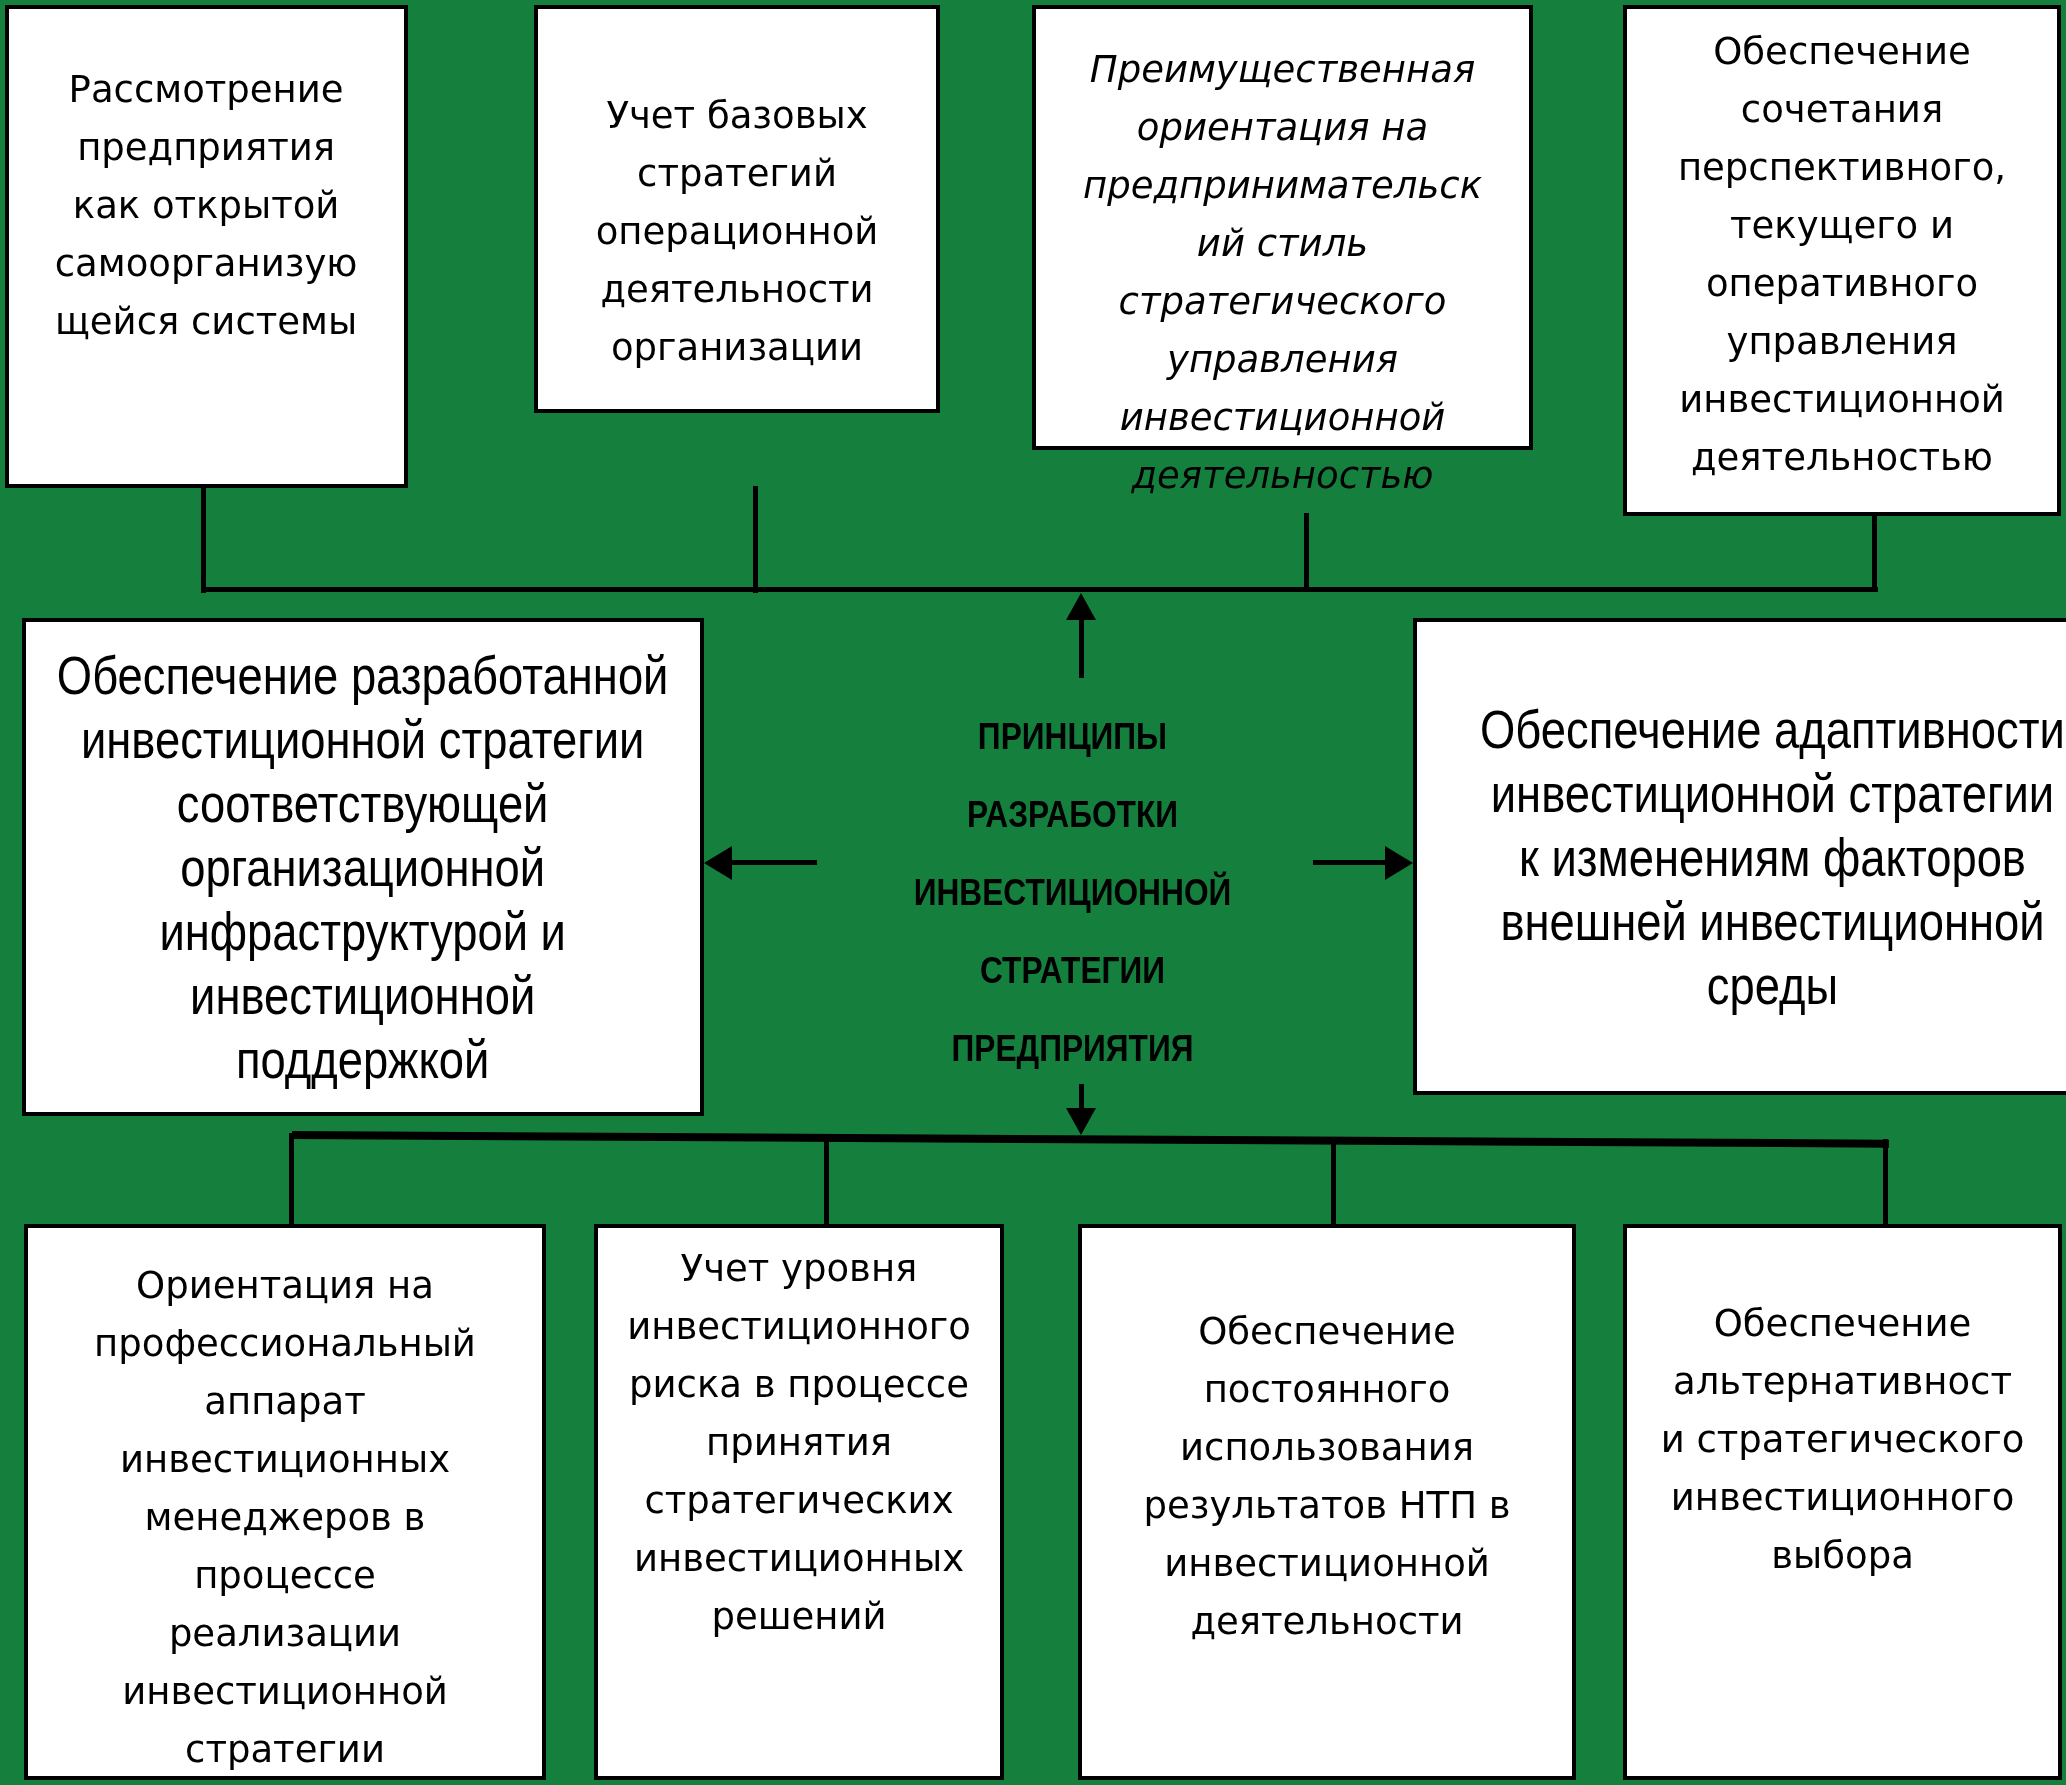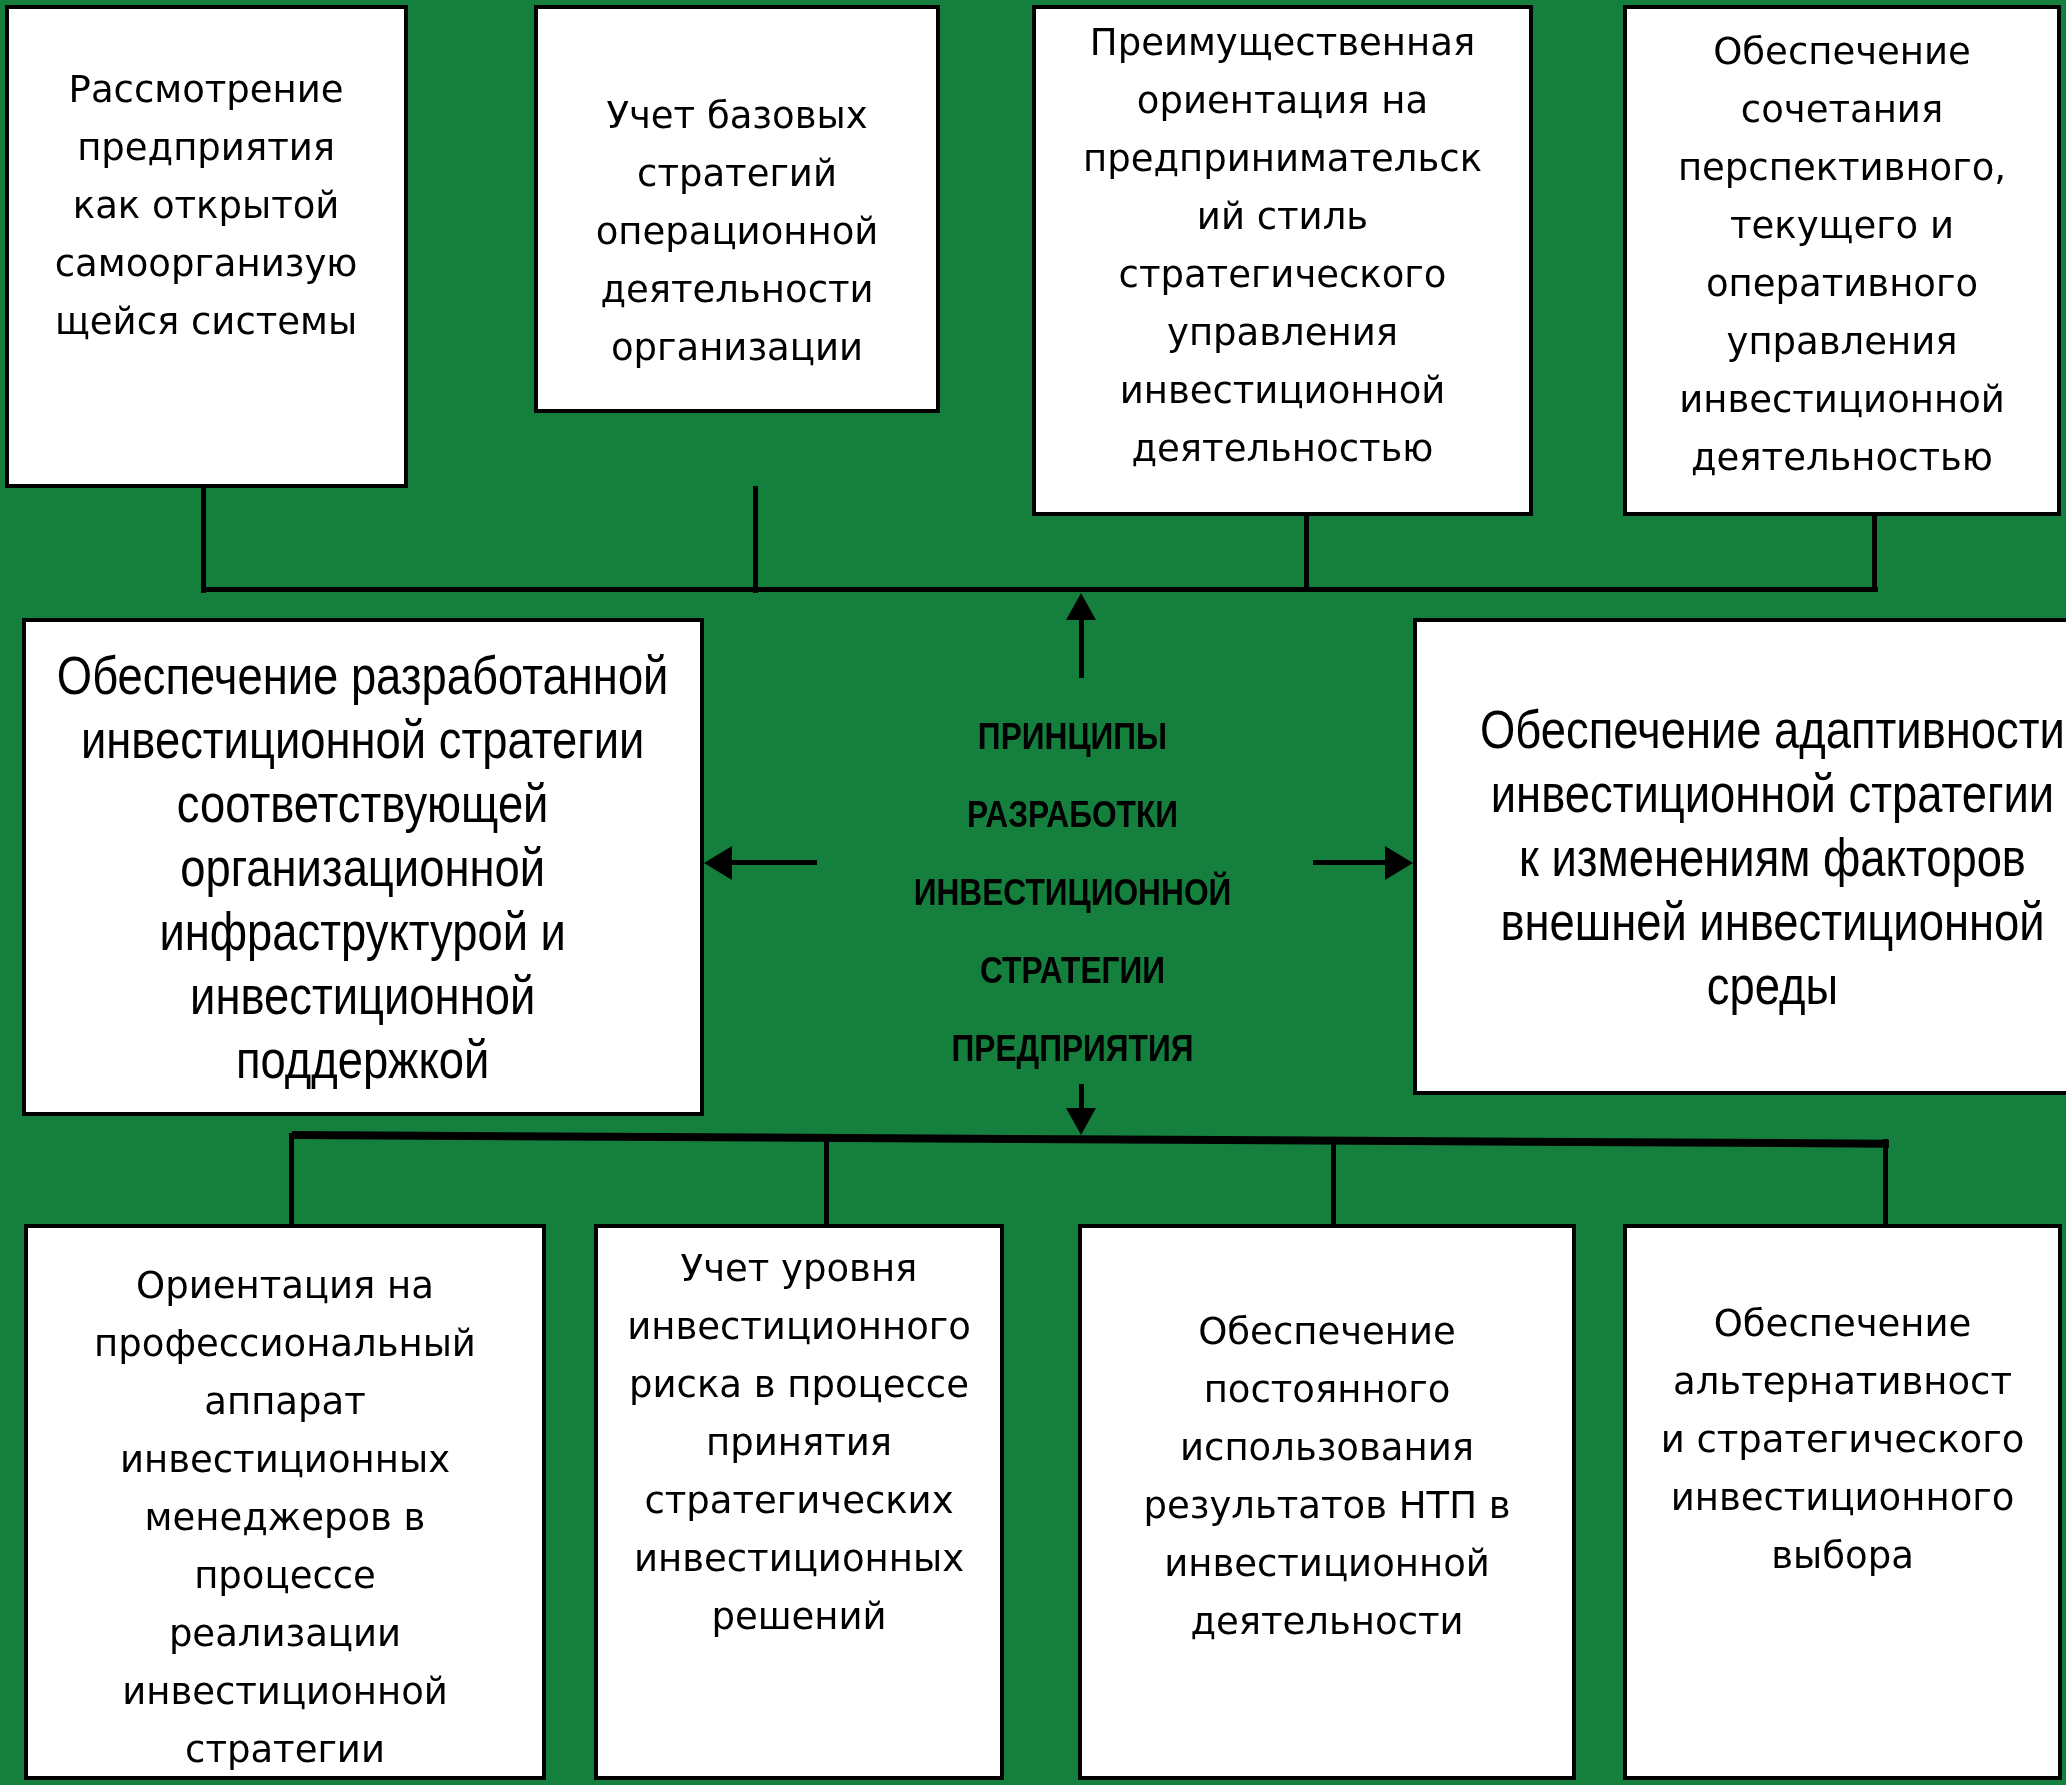--- a/index.html
+++ b/index.html
@@ -67,21 +67,21 @@
 самоорганизую
 щейся системы</div>
   </div>
   <div class="box std" style="left:534px;top:4.6px;width:406px;height:408px;padding-top:78px;">
     <div class="txt">Учет базовых
 стратегий
 операционной
 деятельности
 организации</div>
   </div>
-  <div class="box std" style="left:1032px;top:4.6px;width:501px;height:511px;padding-top:5px;">
+  <div class="box std" style="left:1032px;top:4.6px;width:501px;height:445px;padding-top:32px;font-style:italic;">
     <div class="txt">Преимущественная
 ориентация на
 предпринимательск
 ий стиль
 стратегического
 управления
 инвестиционной
 деятельностью</div>
   </div>
   <div class="box std" style="left:1623px;top:4.6px;width:438px;height:511px;padding-top:14.5px;">

